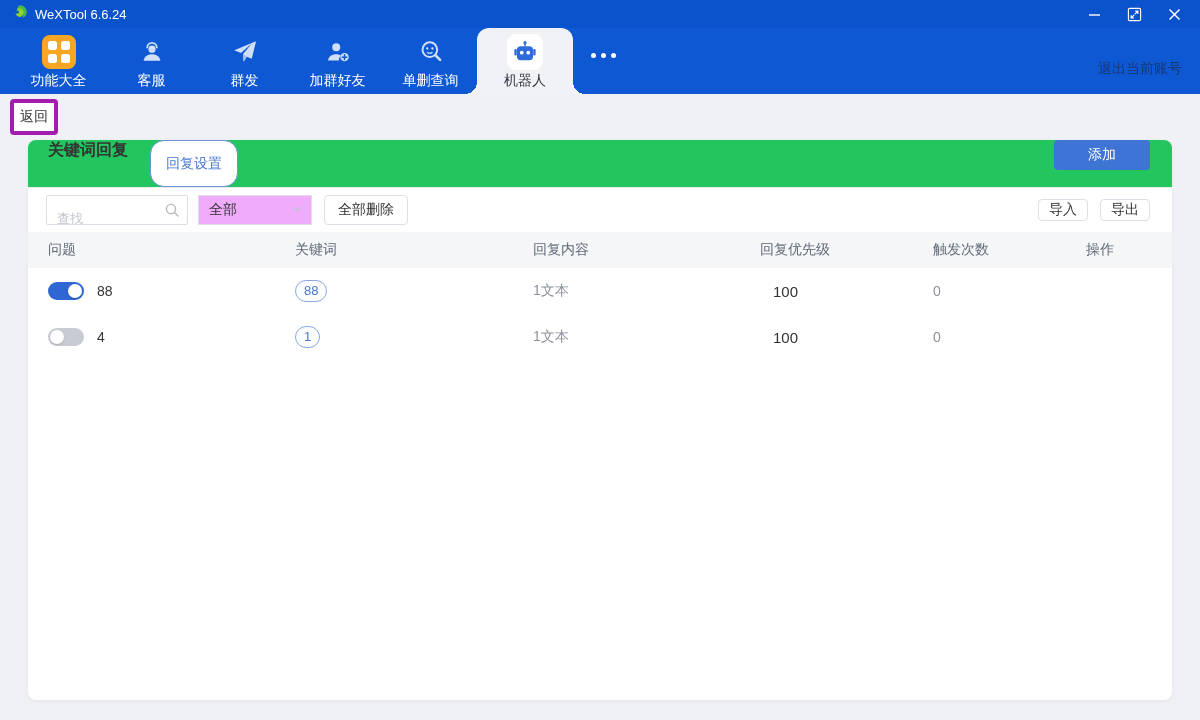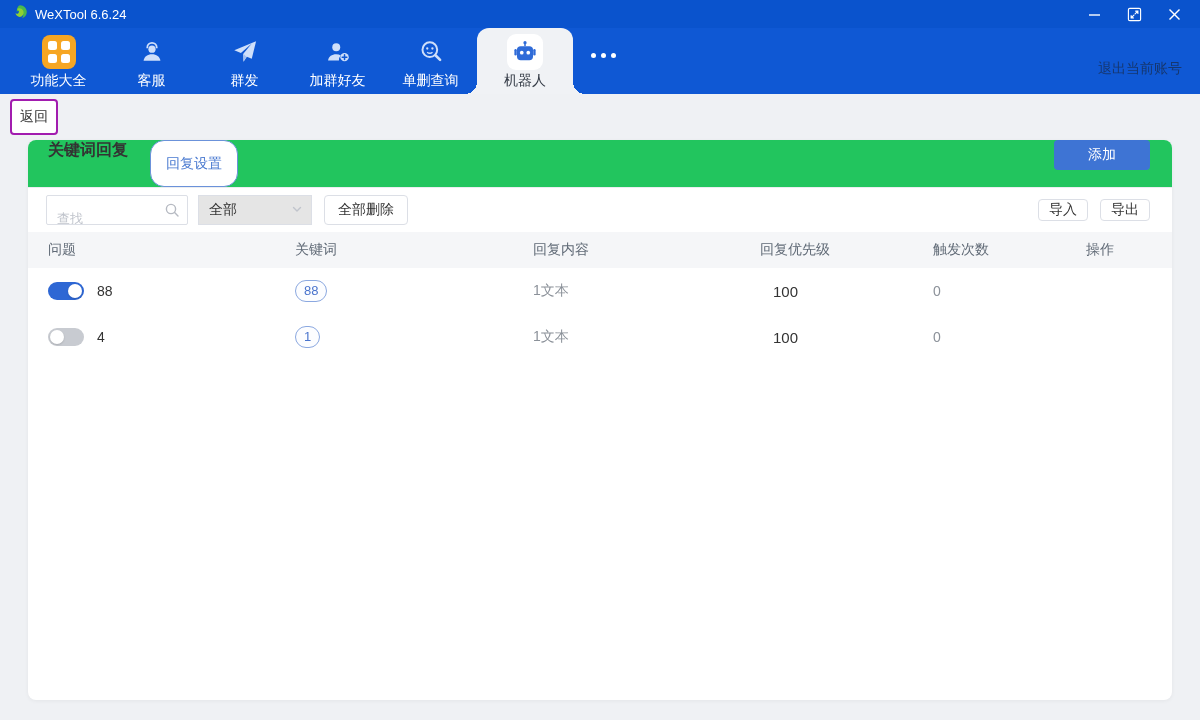--- a/index.html
+++ b/index.html
@@ -63,21 +63,21 @@
   .nav-more { width:60px; display:flex; align-items:center; justify-content:center; gap:5px; cursor:pointer; margin-top:-12px; }
   .nav-more i { width:5px; height:5px; border-radius:50%; background:#fff; display:block; }
   .nav-logout {
     margin-left:auto; margin-right:18px; margin-top:16px;
     color:#16376f; font-size:14px; cursor:pointer;
   }
 
   
   .back-row { height:46px; display:flex; align-items:center; padding-left:10px; }
   .btn-back {
-    background:#fff; border:2px solid #a21caf; border-radius:4px;
+    background:#fff; border:4px solid #a21caf; border-radius:4px;
     width:48px; height:36px; font-size:14px; color:#333; cursor:pointer;
     font-family:inherit;
   }
 
   
   .card {
     position:absolute; left:28px; right:28px; top:140px; height:560px;
     background:#fff; border-radius:8px; box-shadow:0 1px 4px rgba(0,0,0,.05);
     overflow:hidden;
   }
@@ -100,21 +100,21 @@
   .search-input {
     width:100%; height:100%; border:1px solid #dcdfe6; border-radius:2px;
     padding:16px 30px 0 10px; font-size:13px; color:#333; outline:none; font-family:Liberation Sans, sans-serif;
     background:#fff;
   }
   .search-input::placeholder { color:#c0c4cc; }
   .search-icon { position:absolute; right:8px; top:7px; }
   .select {
     margin-left:10px; width:114px; height:30px; border:1px solid #dcdfe6; border-radius:0;
     display:flex; align-items:center; justify-content:space-between; padding:0 8px 0 10px;
-    font-size:14px; color:#333; cursor:pointer; background:#e5e5e5;
+    font-size:14px; color:#333; cursor:pointer; background:#f0abfc;
   }
   .btn-plain {
     background:#fff; border:1px solid #dcdfe6; border-radius:4px; color:#333;
     font-size:14px; height:30px; padding:0 13px; cursor:pointer; font-family:inherit;
   }
   .btn-del-all { margin-left:12px; }
   .toolbar-right { margin-left:auto; display:flex; gap:12px; }
   .btn-io { width:50px; height:22px; padding:0; }
 
   

